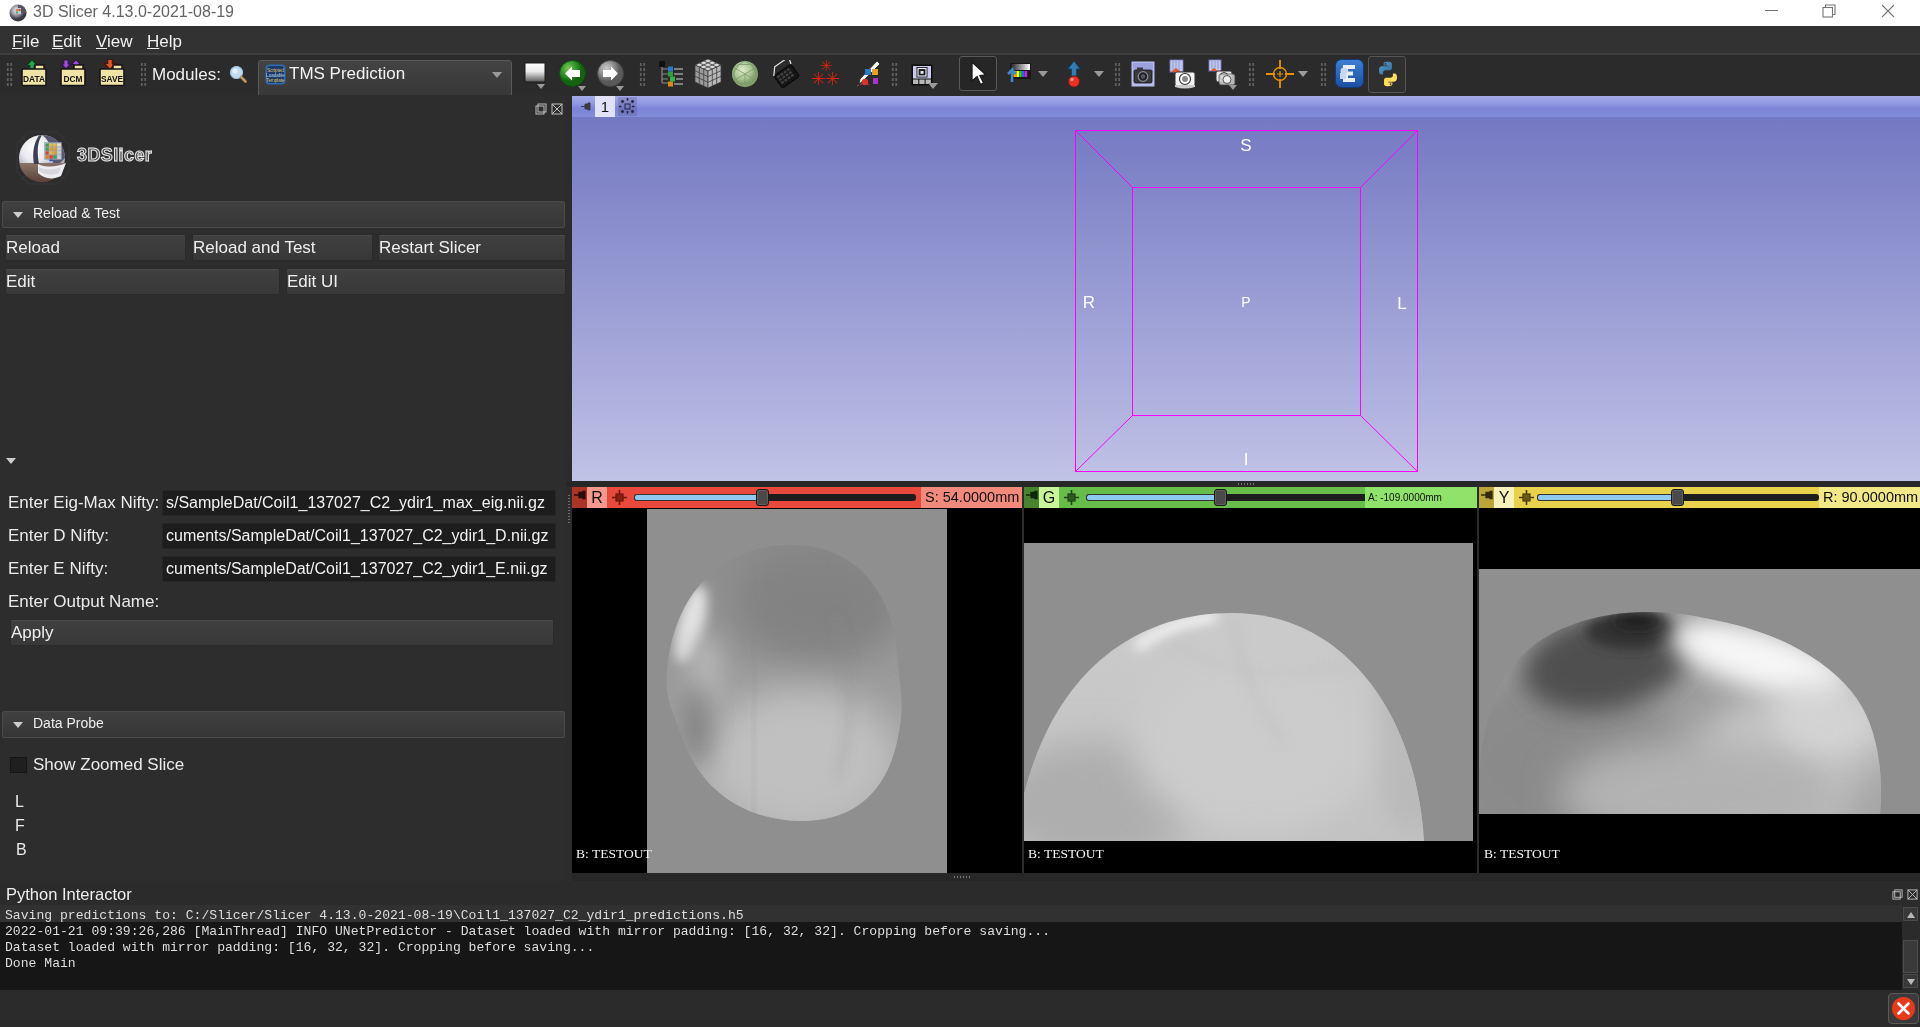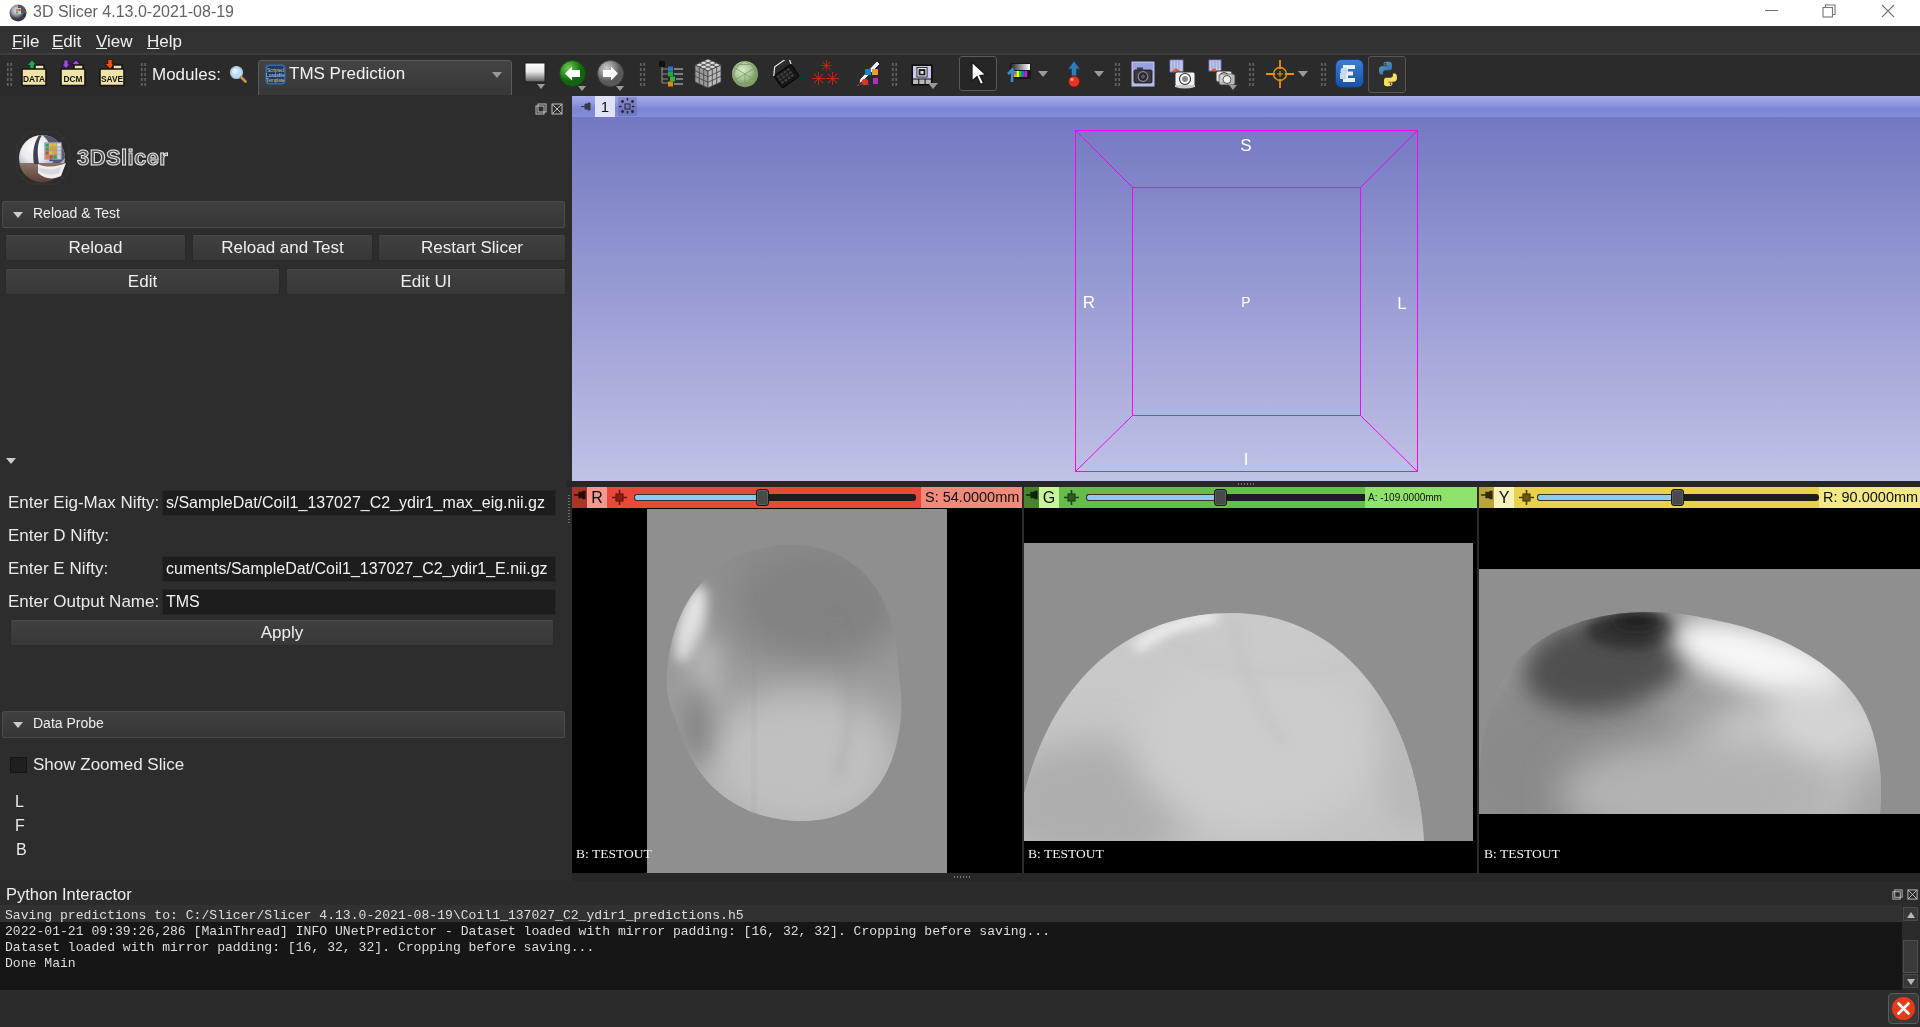--- a/index.html
+++ b/index.html
@@ -28,21 +28,21 @@
 #leftpanel { left:0; top:95px; width:566px; height:786px; background:#2d2d2d; }
 .sechead { position:absolute; left:2px; width:563px; height:27px;
   background:linear-gradient(#404040,#363636);
   border:1px solid #4b4b4b; border-radius:2px; color:#eeeeee; font-size:14px; }
 .sechead .tri { position:absolute; left:10px; top:10px; width:0; height:0;
   border-left:5px solid transparent; border-right:5px solid transparent;
   border-top:6px solid #cccccc; }
 .sechead .lbl { position:absolute; left:30px; top:3px; }
 .btn { position:absolute; height:27px; background:linear-gradient(#404040,#383838);
   border:1px solid #2a2a2a; border-radius:2px; color:#eeeeee; font-size:17px;
-  text-align:center; line-height:25px; box-shadow:inset 0 1px 0 #4a4a4a; }
+  text-align:left; line-height:25px; box-shadow:inset 0 1px 0 #4a4a4a; }
 .flabel { position:absolute; left:8px; color:#eaeaea; font-size:17px;text-align:center; }
 .finput { position:absolute; left:162px; width:394px; height:26px; background:#1d1d1d;
   border:1px solid #262626; color:#f2f2f2; font-size:16px; line-height:24px;
   white-space:nowrap; overflow:hidden; padding-left:3px; }
 
 #viewers { left:566px; top:95px; width:1354px; height:786px; background:#2c2c2c; }
 
 #bar3d { left:6px; top:1px; width:1348px; height:21px;
   background:linear-gradient(#a5abe8 0%, #8d95e0 40%, #7b84d6 60%, #848dd9 100%); }
 #view3d { left:6px; top:22px; width:1348px; height:364px;
@@ -441,41 +441,41 @@
             <rect x="41.4" y="32.2" width="3.6" height="3.6" fill="#d84030"></rect>
             <rect x="45.3" y="32.2" width="3.6" height="3.6" fill="#3f9e4f"></rect>
             <rect x="49.2" y="32.2" width="3.6" height="3.6" fill="#c8d0d8"></rect>
           <rect x="41.4" y="36.1" width="3.6" height="2" fill="#2255cc"></rect>
         </g>
         <path d="M36.5 19.5 h17 v17 h-17 Z M36.5 23.4 h17 M36.5 27.3 h17 M36.5 31.2 h17 M40.4 19.5 v17 M44.3 19.5 v17 M48.2 19.5 v17" stroke="#8a98b0" stroke-width="0.5" fill="none"></path>
       </g>
       <path d="M30 41 C38 45 50 44 58 40 L53 53 C45 57 36 56 30 50 Z" fill="#eeeef2"></path>
       <path d="M30 44 C38 47 46 47 53 44 L51 50 C44 53 36 52 31 48 Z" fill="#d8d8de"></path>
     </svg>
-    <div class="abs" style="left:77px;top:50px;font-size:22px;font-weight:bold;letter-spacing:0.4px;color:rgba(140,140,140,0.4);-webkit-text-stroke:1px #e8e8e8">3DSlicer</div>
+    <div class="abs" style="left:77px;top:50px;font-size:18px;font-weight:bold;letter-spacing:0.4px;color:rgba(140,140,140,0.4);-webkit-text-stroke:1px #e8e8e8">3DSlicer</div>
 
     <div class="sechead" style="top:106px">
         <div class="tri"></div>
         <div class="lbl">Reload &amp; Test</div>
       </div>
     <div class="btn" style="left:5px;top:139px;width:181px">Reload</div>
     <div class="btn" style="left:192px;top:139px;width:181px">Reload and Test</div>
     <div class="btn" style="left:378px;top:139px;width:188px">Restart Slicer</div>
     <div class="btn" style="left:5px;top:173px;width:275px">Edit</div>
     <div class="btn" style="left:286px;top:173px;width:280px">Edit UI</div>
 
     <div class="abs" style="left:6px;top:363px;width:0;height:0;border-left:5px solid transparent;border-right:5px solid transparent;border-top:6px solid #cccccc"></div>
 
     <div class="flabel" style="top:398px">Enter Eig-Max Nifty:</div>
     <div class="finput" style="top:395px">s/SampleDat/Coil1_137027_C2_ydir1_max_eig.nii.gz</div>
     <div class="flabel" style="top:431px">Enter D Nifty:</div>
+    <div class="finput" style="top:428px">cuments/SampleDat/Coil1_137027_C2_ydir1_D.nii.gz</div>
     <div class="flabel" style="top:464px">Enter E Nifty:</div>
     <div class="finput" style="top:461px">cuments/SampleDat/Coil1_137027_C2_ydir1_E.nii.gz</div>
     <div class="flabel" style="top:497px">Enter Output Name:</div>
-    <div class="finput" style="top:494px">TMS</div>
     <div class="btn" style="left:10px;top:524px;width:544px">Apply</div>
 
     <div class="sechead" style="top:616px">
         <div class="tri"></div>
         <div class="lbl">Data Probe</div>
       </div>
     <div class="abs" style="left:10px;top:662px;width:17px;height:16px;background:#1f1f1f;border:1px solid #141414"></div>
     <div class="abs" style="left:33px;top:660px;font-size:17px;color:#eaeaea">Show Zoomed Slice</div>
     <div class="abs" style="left:15px;top:698px;font-size:16px;color:#eaeaea">L</div>
     <div class="abs" style="left:15px;top:722px;font-size:16px;color:#eaeaea">F</div>

